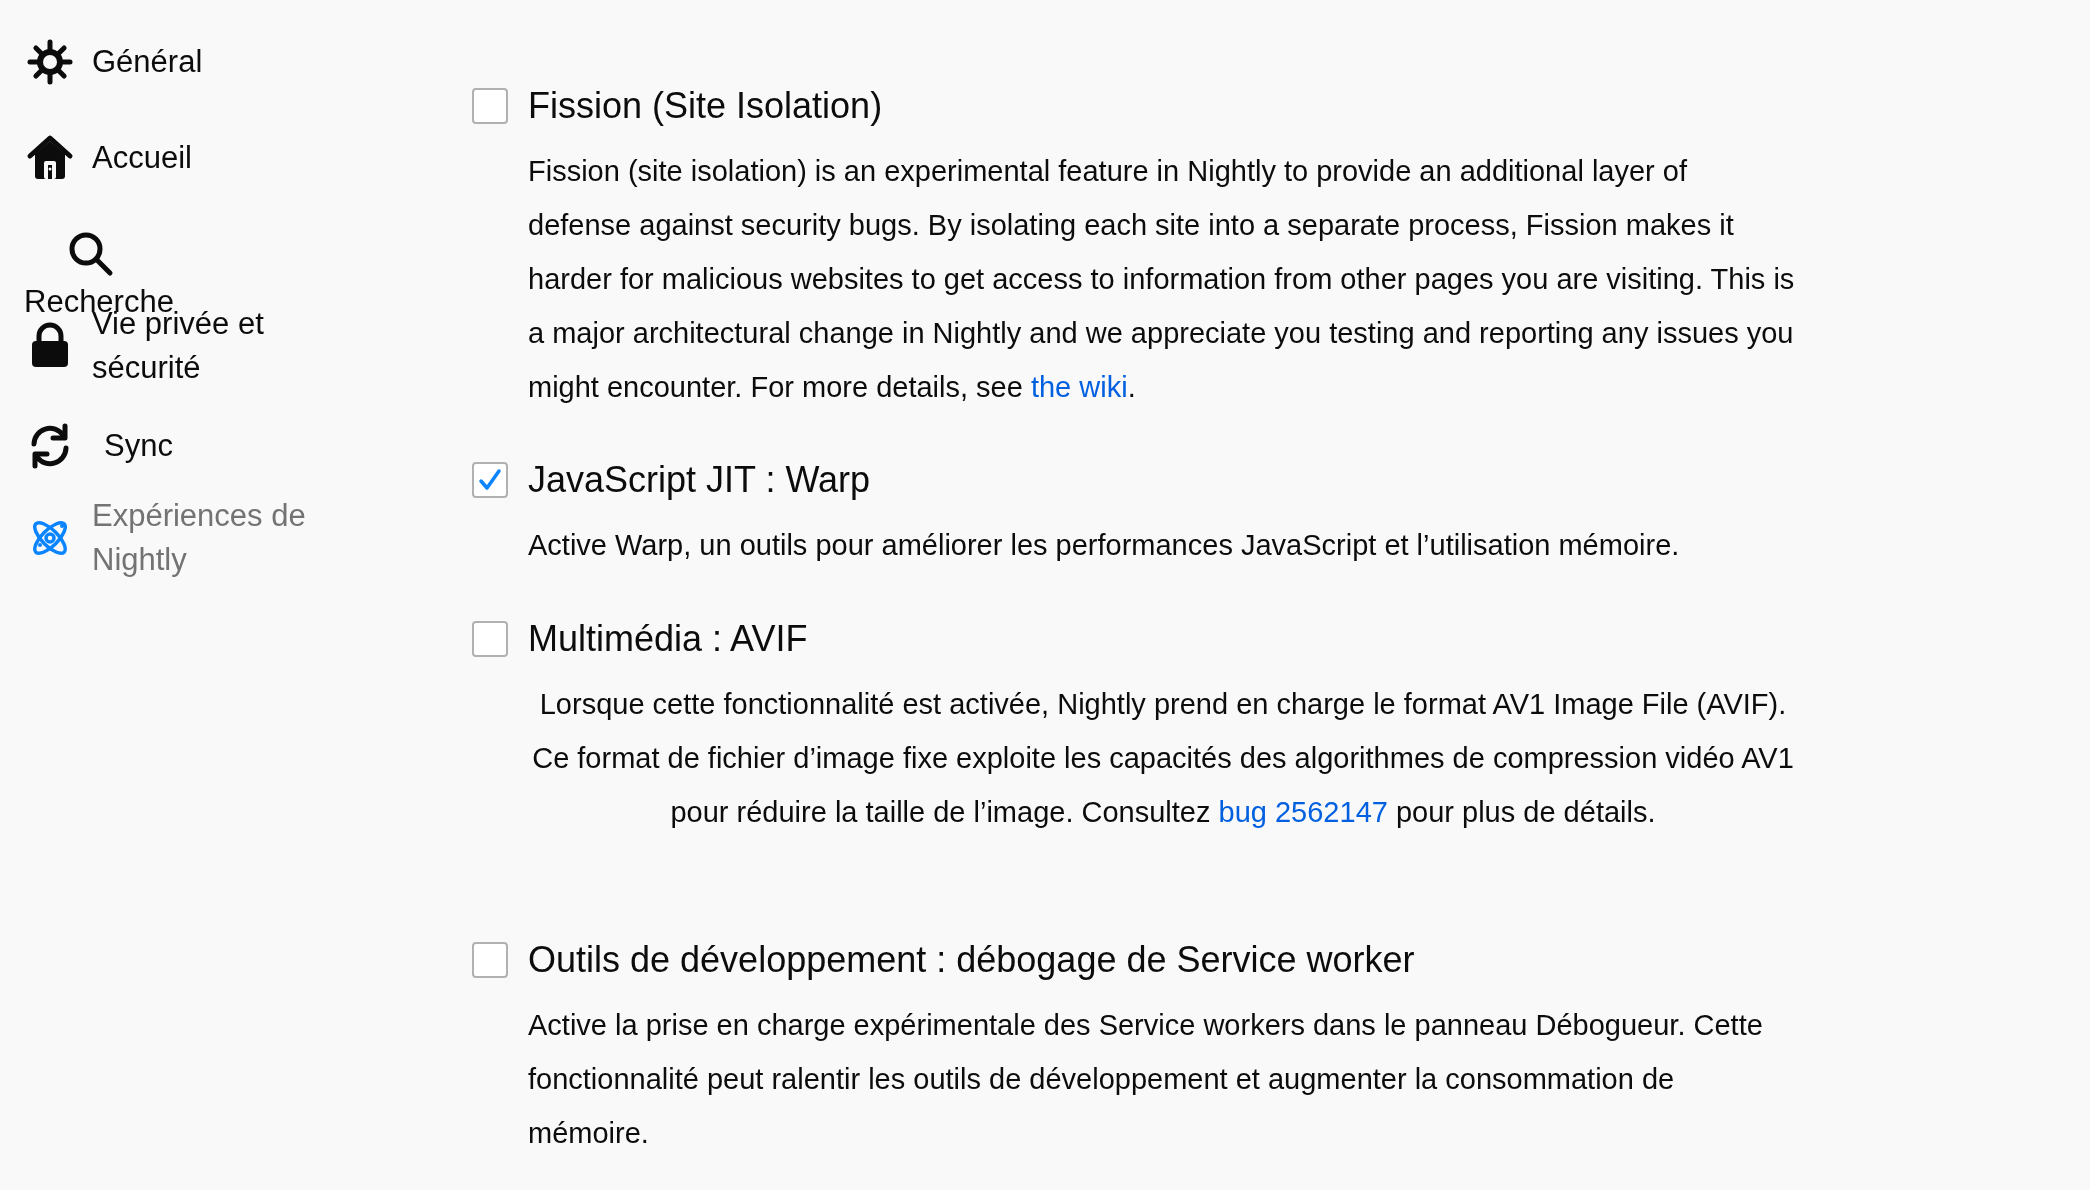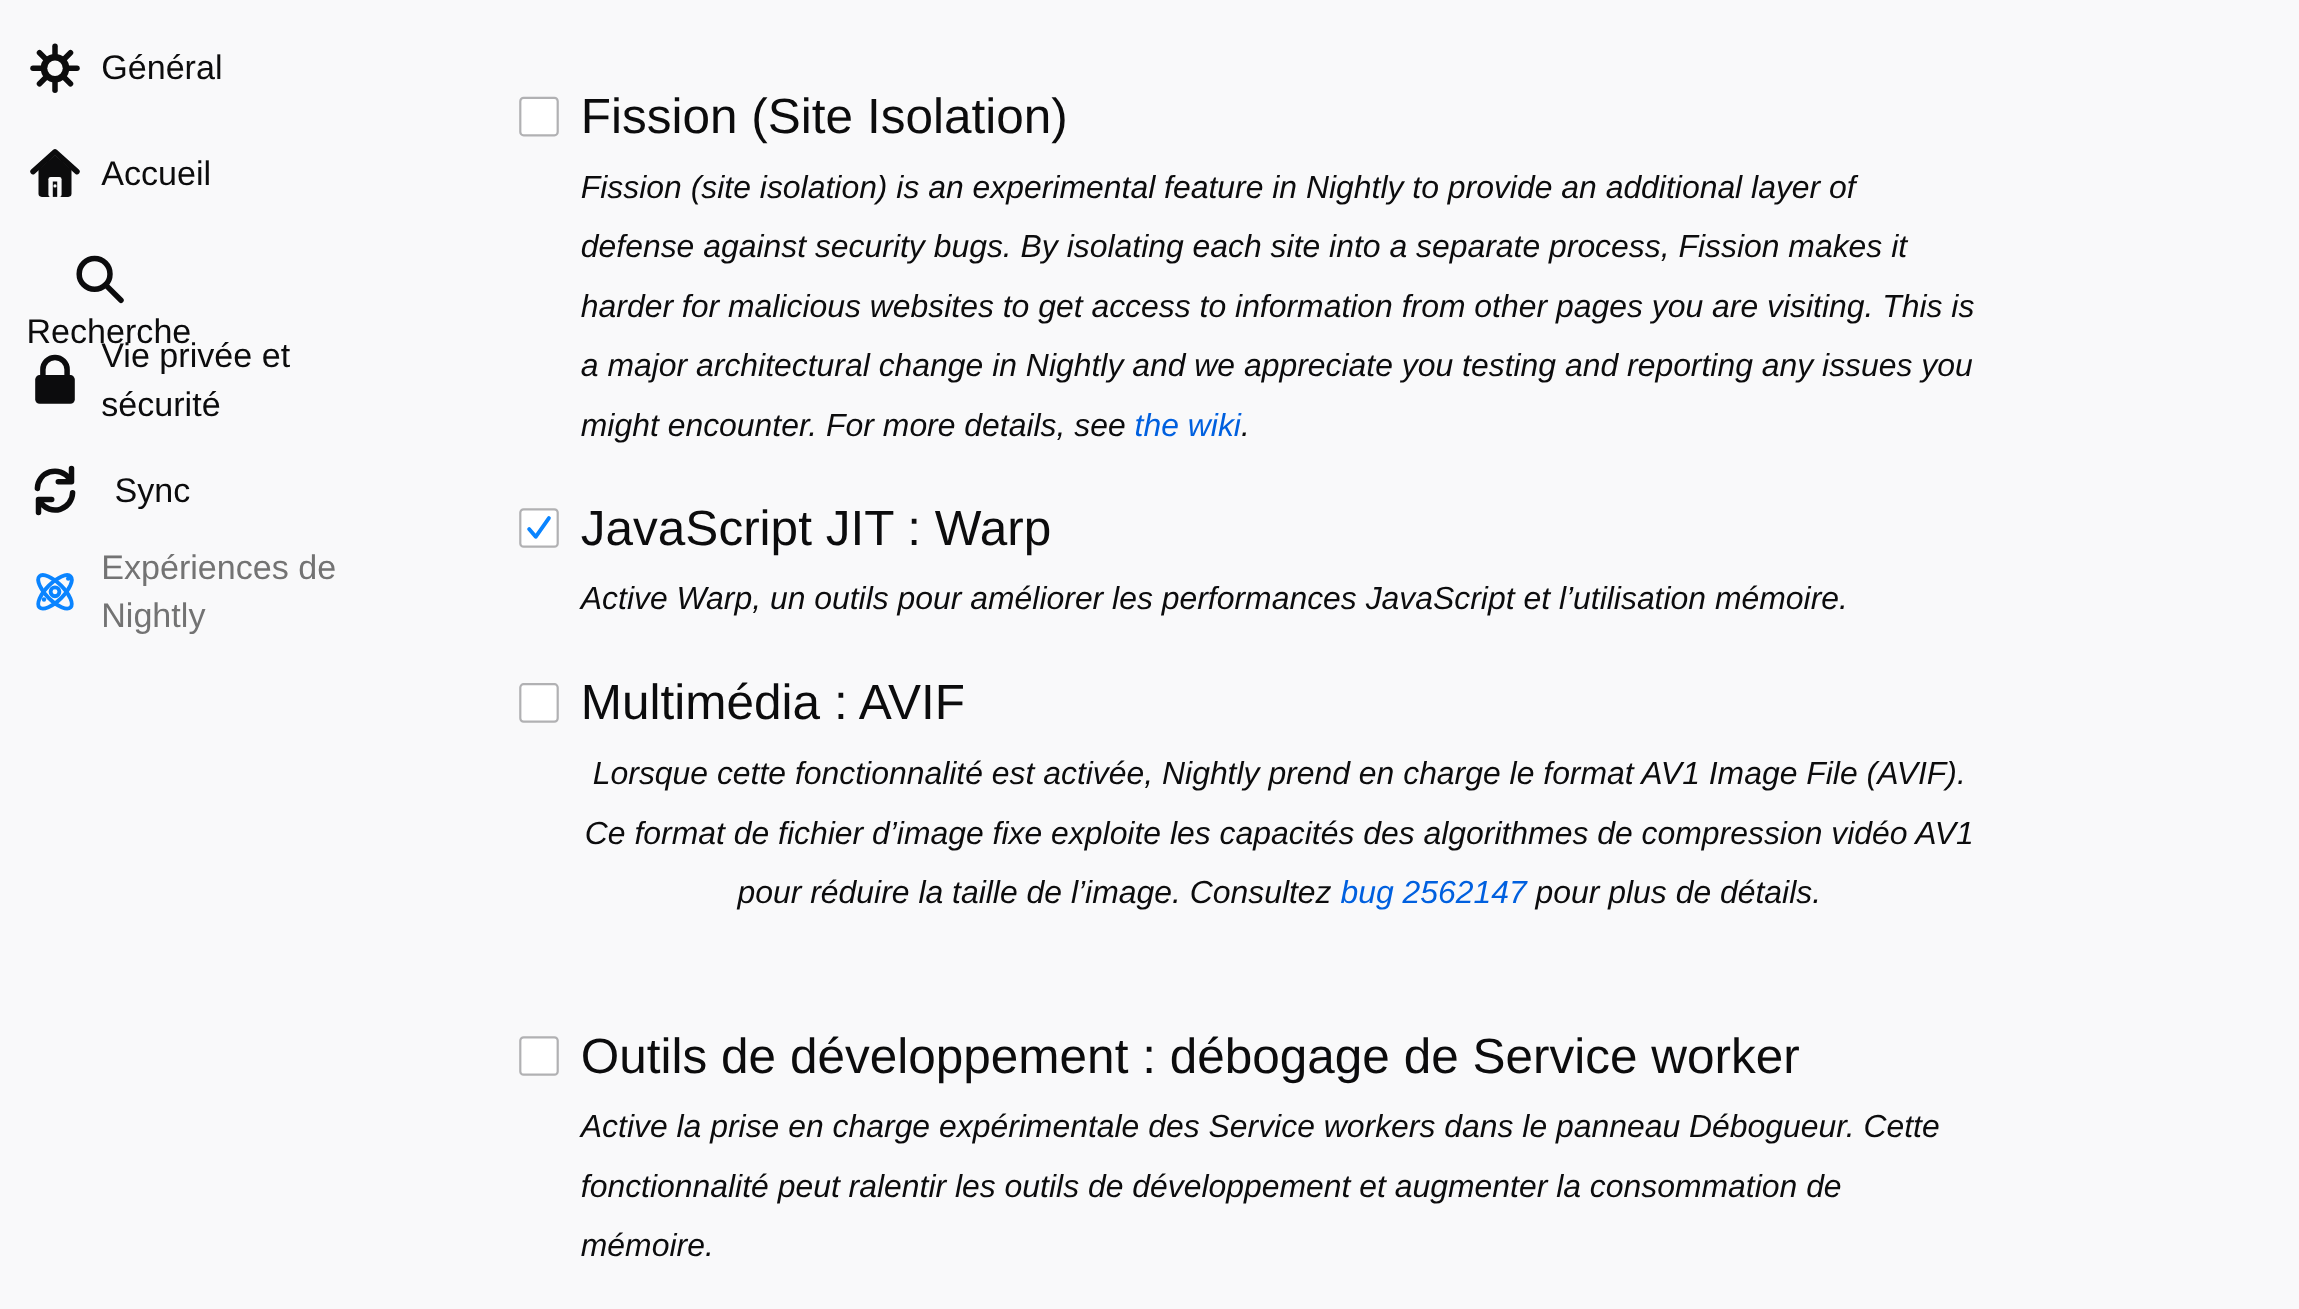--- a/index.html
+++ b/index.html
@@ -6,22 +6,22 @@
   body{width:2090px;height:1190px;background:#f9f9fa;font-family:"Liberation Sans",sans-serif;color:#0c0c0d;position:relative;overflow:hidden;}
   .sidebar{position:absolute;left:0;top:0;width:400px;}
   .nav-item{position:absolute;left:24px;display:flex;align-items:center;cursor:pointer;}
   .nav-icon{width:52px;height:52px;display:flex;align-items:center;justify-content:center;margin-right:16px;}
   .nav-label{font-size:31px;line-height:44px;}
   .nav-item.active .nav-label{color:#737373;}
   .main{position:absolute;left:472px;top:0;width:1340px;}
   .feature{position:absolute;left:0;width:1340px;}
   .feature-head{display:flex;align-items:center;height:44px;}
   .checkbox{width:36px;height:36px;box-sizing:border-box;border:2px solid #b1b1b3;border-radius:4px;background:#fff;margin-right:20px;display:flex;align-items:center;justify-content:center;cursor:pointer;flex:none;}
-  .feature-title{font-size:45px;line-height:44px;}
-  .feature-desc{margin-left:56px;margin-top:16px;font-size:29px;line-height:54px;width:1270px;font-style:italic;}
+  .feature-title{font-size:36px;line-height:44px;}
+  .feature-desc{margin-left:56px;margin-top:16px;font-size:29px;line-height:54px;width:1270px;}
   .link{color:#0060df;text-decoration:none;cursor:pointer;}
 </style>
 </head>
 <body>
 
 <nav class="sidebar">
   <div class="nav-item" style="top:36px;">
     <span class="nav-icon">
       <svg width="46" height="46" viewBox="0 0 46 46">
           <g fill="#0c0c0d">

